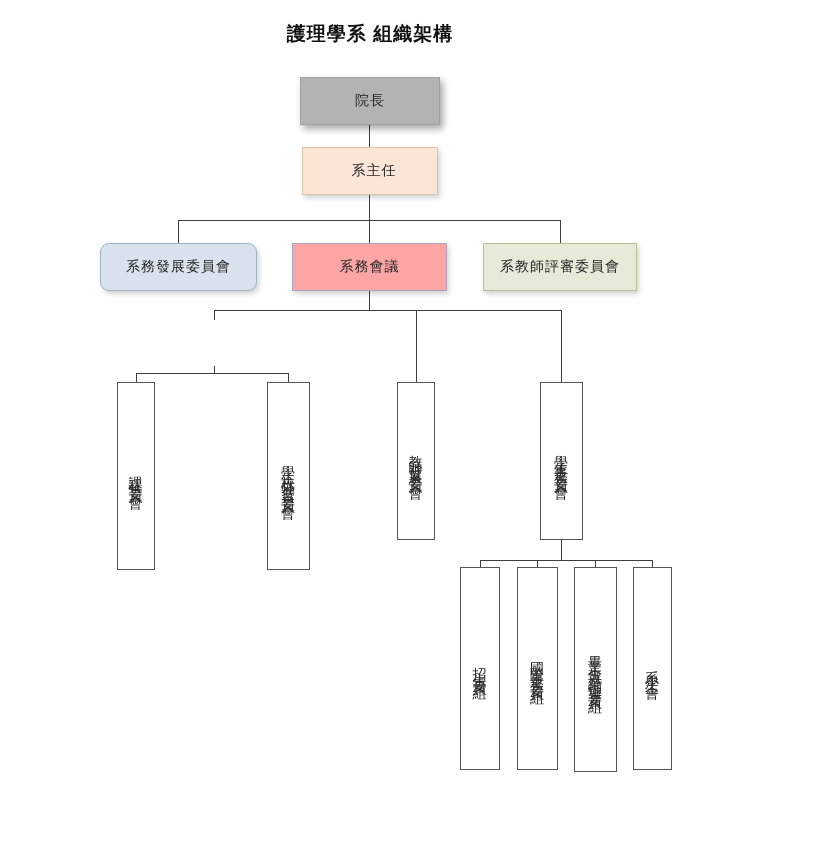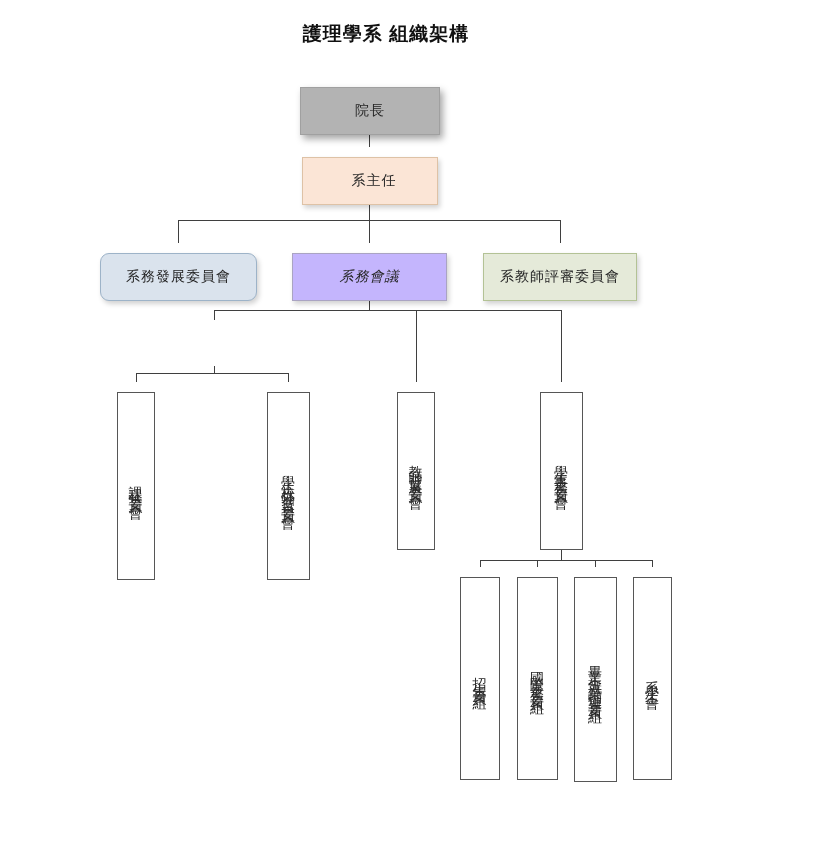--- a/index.html
+++ b/index.html
@@ -1,35 +1,34 @@
 <!DOCTYPE html>
 <html><head>
 <meta charset="utf-8">
 <style>
   html, body { margin: 0; padding: 0; background: #ffffff; }
   body { font-family: "Liberation Sans", "DejaVu Sans", sans-serif; }
   .canvas { position: relative; width: 826px; height: 856px; background: #ffffff; overflow: hidden; }
   .title {
     position: absolute; left: 0; top: 21px; width: 740px;
     text-align: center; font-size: 19px; font-weight: 700;
-    color: #111111; letter-spacing: 1px; margin-left: 16px;
+    color: #111111; letter-spacing: 1px;
   }
   .line { position: absolute; background: #3f3f3f; }
   .line.v { width: 1px; }
   .line.h { height: 1px; }
   .node {
     position: absolute; display: flex; align-items: center; justify-content: center;
     font-size: 14px; color: #262626; box-sizing: border-box; letter-spacing: 1px;
     text-align: center;
-    margin-top: 10px;
   }
   .c-gray   { background: #b3b3b3; border: 1px solid #a0a0a0; box-shadow: 3px 4px 7px rgba(0,0,0,0.35); }
   .c-peach  { background: #fbe5d6; border: 1px solid #dec2a6; box-shadow: 2px 3px 5px rgba(0,0,0,0.18); padding-left: 8px; }
   .c-blue   { background: #dae3ed; border: 1px solid #9db3c8; box-shadow: 2px 3px 5px rgba(0,0,0,0.18); }
-  .c-purple { background: #c4b5fd; border: 1px solid #aaa4c2; box-shadow: 2px 3px 5px rgba(0,0,0,0.18); font-style: italic; }
+  .c-purple { background: #fca5a5; border: 1px solid #aaa4c2; box-shadow: 2px 3px 5px rgba(0,0,0,0.18); }
   .c-green  { background: #e5ead9; border: 1px solid #b3c295; box-shadow: 2px 3px 5px rgba(0,0,0,0.18); }
   .c-white  { background: #ffffff; border: 1px solid #565656; }
   .v-text { writing-mode: vertical-rl; text-orientation: upright; letter-spacing: 5px; }
 </style>
 </head>
 <body>
 
 <div class="canvas">
 
   <div class="title">護理學系 組織架構</div>

